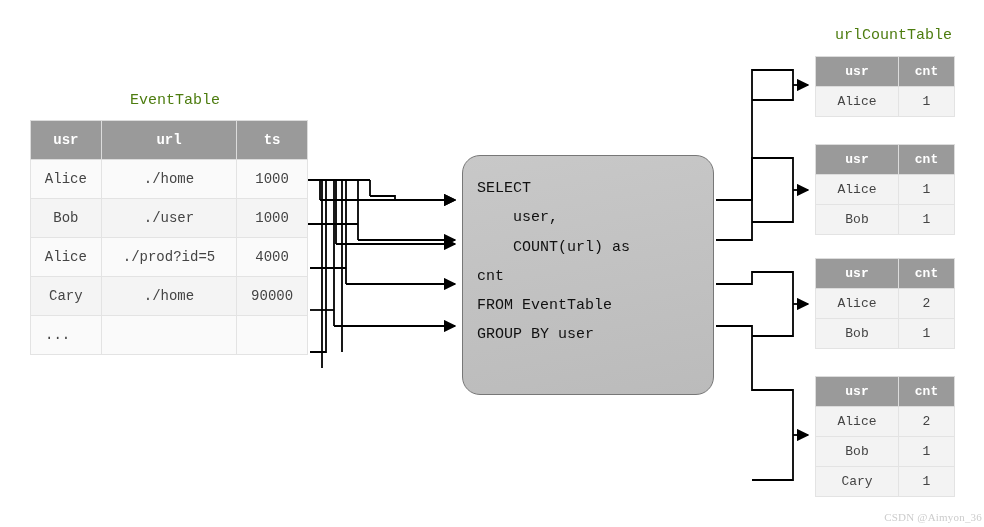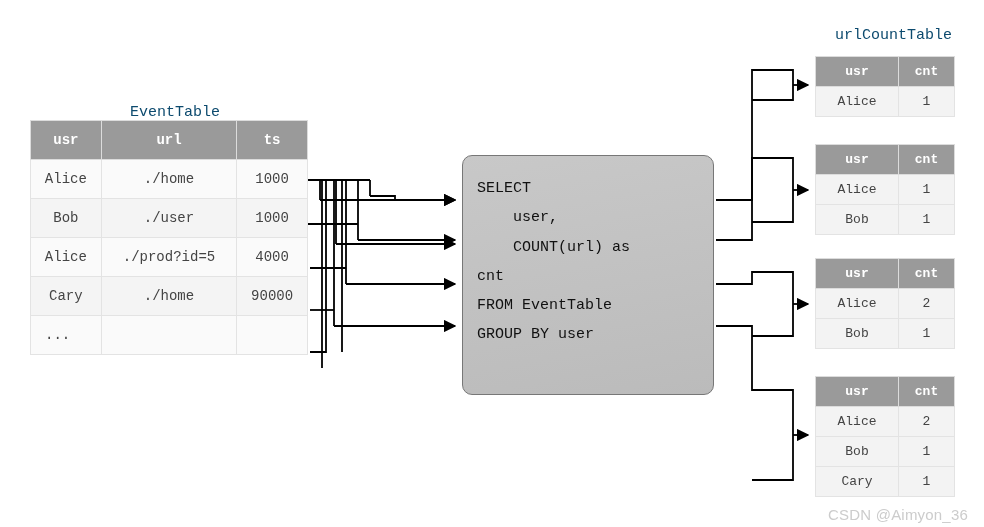--- a/index.html
+++ b/index.html
@@ -9,23 +9,23 @@
       color: #222;
       position: relative;
       width: 984px;
       height: 527px;
       overflow: hidden;
     }
     .title {
       position: absolute;
       font-family: "Courier New", monospace;
       font-size: 15px;
-      color: #0c4a6e;
-    }
-    .left-title { top: 92px; left: 130px; margin-top: 12px; }
+      color: #4d7c0f;
+    }
+    .left-title { top: 92px; left: 130px; }
     .right-title { top: 27px; left: 835px; }
 
     
     .event-table {
       position: absolute;
       top: 120px;
       left: 30px;
       width: 278px;
       border-collapse: collapse;
       font-size: 14px;
@@ -51,21 +51,21 @@
 
     
     .query-box {
       position: absolute;
       top: 155px;
       left: 462px;
       width: 252px;
       height: 240px;
       background: linear-gradient(170deg, #c8c8c8 0%, #bbbbbb 100%);
       border: 1.5px solid #777;
-      border-radius: 10px;
+      border-radius: 18px;
       padding: 18px 14px 14px 14px;
       font-family: "Courier New", monospace;
       font-size: 15px;
       color: #111;
       line-height: 1.95;
       white-space: pre;
     }
 
     
     .count-table {
@@ -98,24 +98,24 @@
 
     .svg-layer {
       position: absolute;
       top: 0; left: 0;
       width: 984px; height: 527px;
       pointer-events: none;
     }
     .watermark {
       position: absolute;
       bottom: 4px;
-      right: 16px;
-      font-size: 15px;
+      right: 2px;
+      font-size: 11px;
       color: #ccc;
-      font-family: Liberation Sans, sans-serif;
+      font-family: Liberation Serif, serif;
       letter-spacing: 0.2px;
     }
   </style>
 </head>
 <body>
 
 <div class="title left-title">EventTable</div>
 <div class="title right-title">urlCountTable</div>
 
 <table class="event-table">

